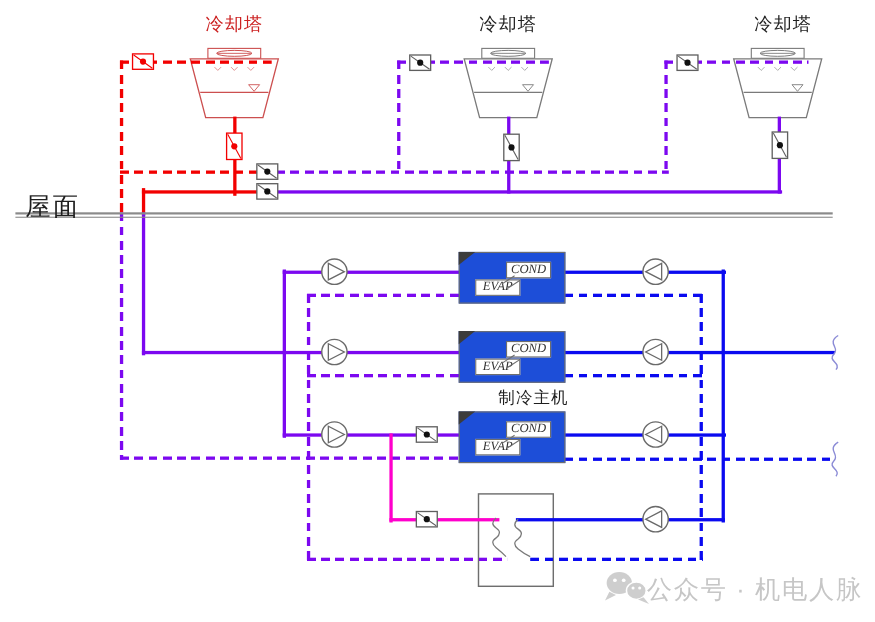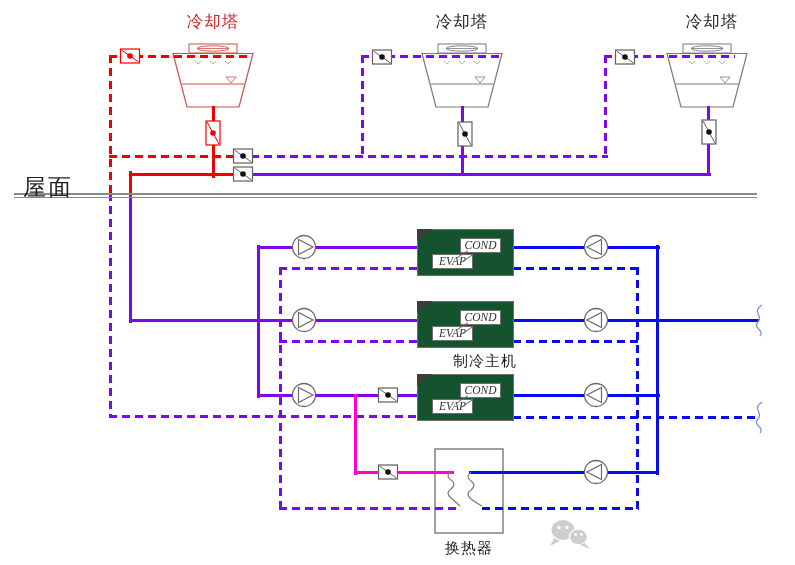--- a/index.html
+++ b/index.html
@@ -5,21 +5,21 @@
   html,body{margin:0;padding:0;background:#fff;}
   #stage{position:relative;width:795px;height:565px;background:#fff;overflow:hidden;
          font-family:"Liberation Serif","DejaVu Serif",serif;}
   #under-svg,#over-svg{position:absolute;left:0;top:0;}
   #under-svg{z-index:1;}
   #pipes{position:absolute;left:0;top:0;width:795px;height:565px;z-index:2;}
   .pipe{position:absolute;}
   .roofline{position:absolute;height:1.3px;z-index:2;}
   #over-svg{z-index:3;}
   #boxes{position:absolute;left:0;top:0;width:795px;height:565px;z-index:3;pointer-events:none;}
-  .chiller{position:absolute;width:97px;height:47px;background:#14532d;border:1.4px solid var(--outline);box-sizing:border-box;}
+  .chiller{position:absolute;width:97px;height:47px;background:#1d4ed8;border:1.4px solid var(--outline);box-sizing:border-box;}
   .corner-tri{position:absolute;left:-1px;top:-1px;width:0;height:0;
       border-top:12px solid #3c3c3c;border-right:15px solid transparent;}
   .portbox{position:absolute;height:15px;background:#fff;border:1.1px solid var(--outline);box-sizing:border-box;
       font-style:italic;font-size:11.5px;line-height:12.5px;text-align:center;color:#333;
       font-family:"Liberation Serif","DejaVu Serif",serif;}
   .cond{left:42px;top:8px;width:41px;}
   .evap{left:14px;top:24px;width:41px;}
   .diag{position:absolute;width:14px;height:1.2px;background:var(--outline);transform:rotate(-33deg);}
   #labels{position:absolute;left:0;top:0;width:795px;height:565px;z-index:4;pointer-events:none;}
   .lbl{position:absolute;color:var(--text);white-space:nowrap;}
@@ -233,15 +233,15 @@
       <div class="diag" style="left:42px;top:28px;"></div>
     </div>
   </div>
 
   <div id="labels">
     <div class="lbl tower-lbl" style="left:173px;top:11px;color:var(--lblred);">冷却塔</div>
     <div class="lbl tower-lbl" style="left:422px;top:11px;">冷却塔</div>
     <div class="lbl tower-lbl" style="left:672px;top:11px;">冷却塔</div>
     <div class="lbl roof-lbl" style="left:23px;top:172px;">屋面</div>
     <div class="lbl equip-lbl" style="left:417px;top:352px;width:100px;text-align:right;">制冷主机</div>
-    <div class="lbl equip-lbl" style="left:419px;top:539px;width:100px;">换热器</div>
+    <div class="lbl watermark-text" style="left:588px;top:521px;">公众号 · 机电人脉</div>
   </div>
 </div>
 
 </body></html>

